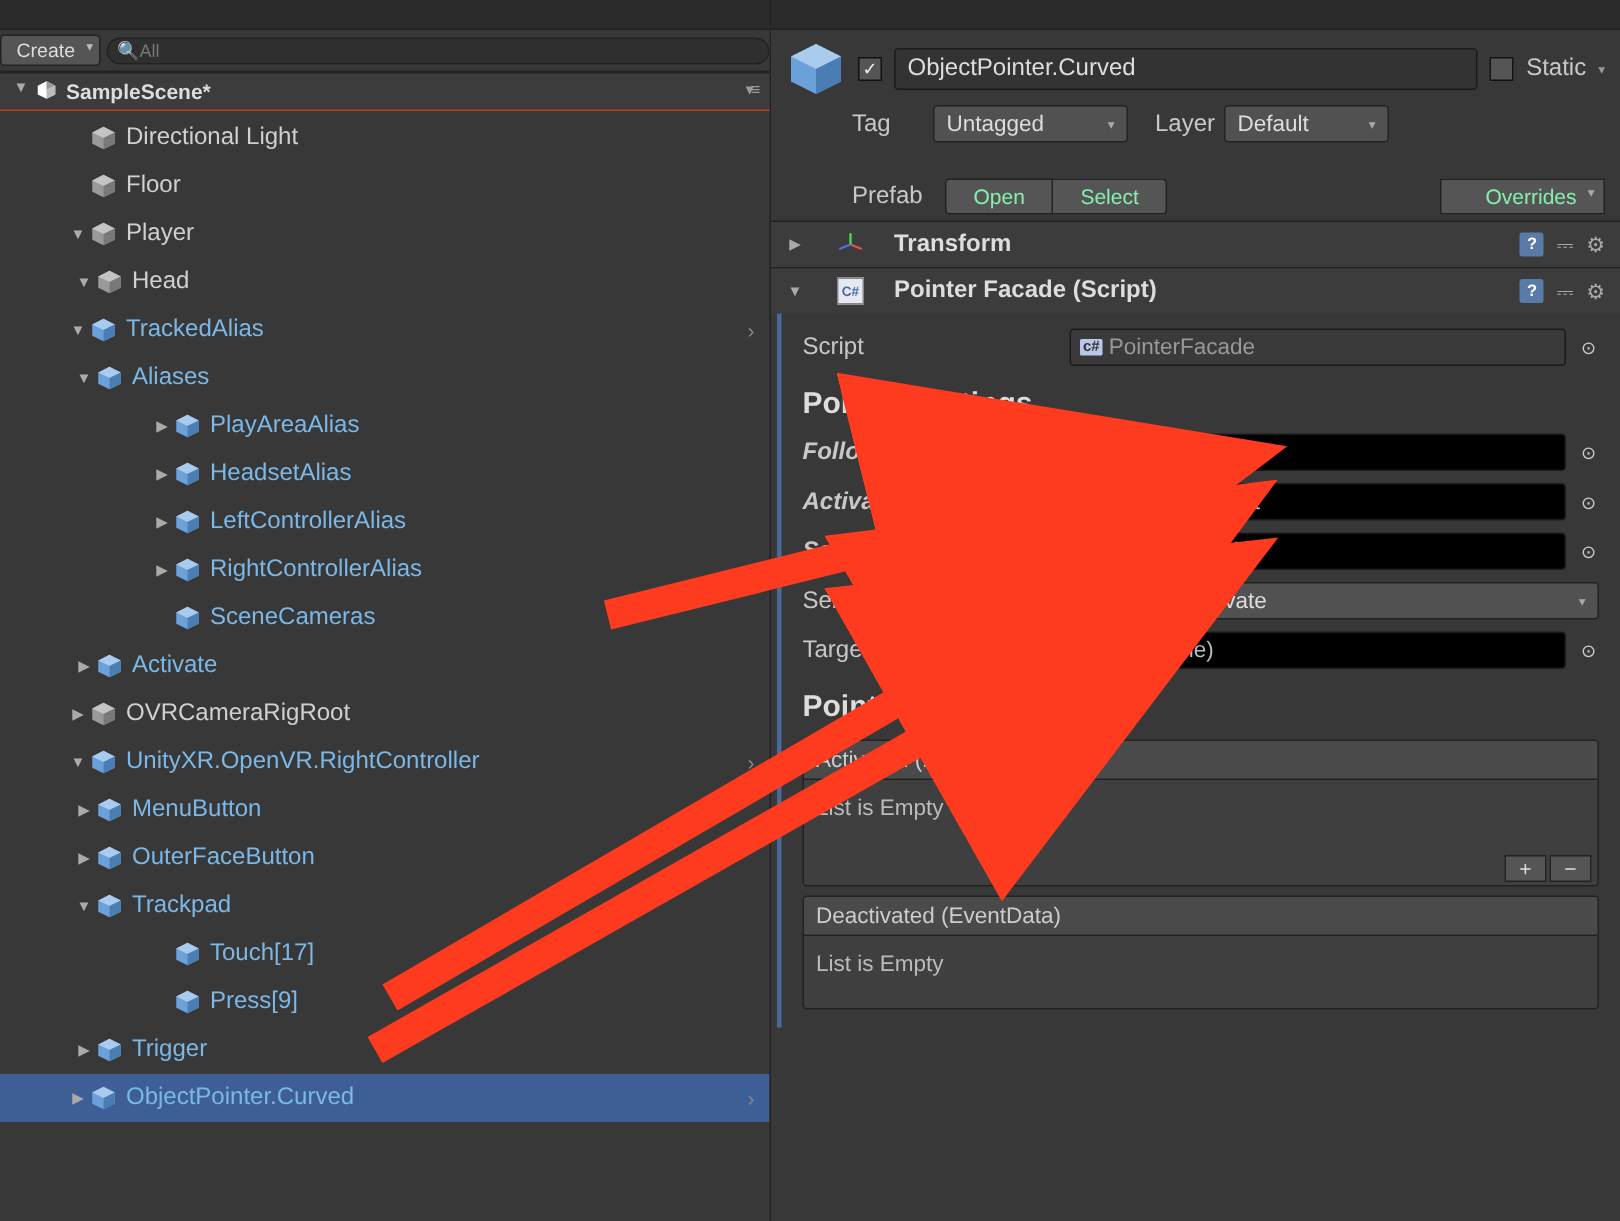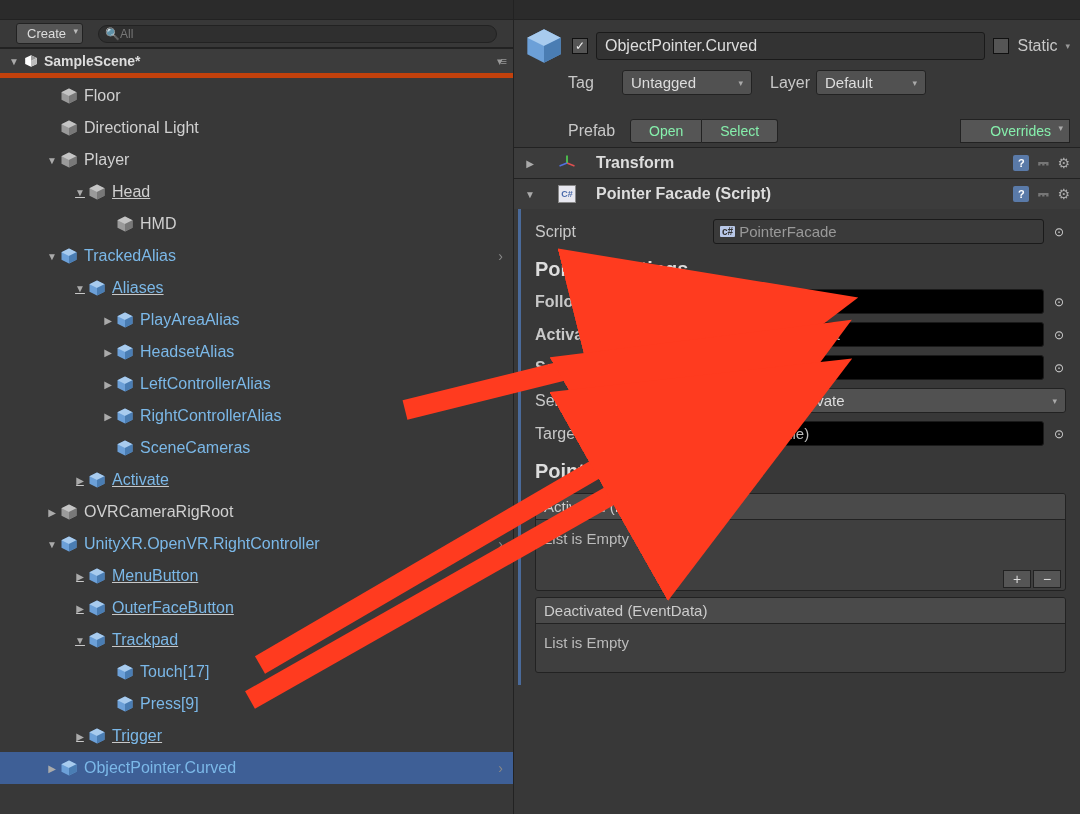--- a/index.html
+++ b/index.html
@@ -1,43 +1,43 @@
 <!DOCTYPE html>
 <html><head>
 <meta charset="utf-8">
 <style>
   * { margin: 0; padding: 0; box-sizing: border-box; font-family: Arial, Helvetica, sans-serif; }
   body { background: #1e1e1e; color: #c8c8c8; font-size: 14px; width: 1080px; height: 814px; overflow: hidden; position: relative; }
   .main { display: flex; width: 100%; height: 100%; }
   .left-panel { width: 514px; background: #383838; border-right: 1px solid #222; display: flex; flex-direction: column; }
   .right-panel { flex: 1; background: #383838; display: flex; flex-direction: column; }
   .tab-frag { height: 20px; background: #2b2b2b; border-bottom: 1px solid #222; display: flex; align-items: center; padding: 0 8px; color: #888; }
-  .toolbar { height: 28px; display: flex; align-items: center; padding: 4px 16px; gap: 15px; background: #383838; border-bottom: 1px solid #222; }
+  .toolbar { height: 28px; display: flex; align-items: center; padding: 4px 0; gap: 4px; background: #383838; border-bottom: 1px solid #222; }
   .create-btn { background: #555; border: 1px solid #222; border-radius: 3px; padding: 2px 16px 2px 10px; color: #ddd; font-size: 13px; position: relative; }
   .create-btn::after { content: '▾'; position: absolute; right: 4px; font-size: 9px; color: #bbb; }
   .search-field { flex: 1; background: #2f2f2f; border: 1px solid #222; border-radius: 10px; height: 18px; display: flex; align-items: center; padding: 0 6px; font-size: 12px; color: #777; }
   .hierarchy { flex: 1; padding-top: 4px; overflow: hidden; }
-  .scene-header { display: flex; align-items: center; padding: 4px 8px; background: #3c3c3c; border-top: 1px solid #222; border-bottom: 5px solid #c2410c; }
+  .scene-header { display: flex; align-items: flex-start; padding: 4px 8px; background: #3c3c3c; border-top: 1px solid #222; border-bottom: 1px solid #c2410c; }
   .foldout { width: 12px; font-size: 10px; color: #aaa; margin-right: 2px; text-align: center; user-select: none; }
   .foldout.open::before { content: '▼'; }
   .foldout.closed::before { content: '▶'; }
   .foldout.none::before { content: ''; }
   .unity-logo { width: 18px; height: 14px; margin-right: 4px; }
   .scene-title { font-weight: bold; color: #ddd; flex: 1; }
   .panel-menu { font-size: 11px; color: #999; margin-left: auto; letter-spacing: -2px; }
   .tree { padding: 2px 0; }
   .tree-row { display: flex; align-items: center; height: 32px; padding-left: 0; position: relative; }
   .tree-row.selected { background: #3e5f96; }
   .cube-icon { width: 18px; height: 18px; margin-right: 6px; display:inline-block; }
   .cube-icon svg { width: 18px; height: 18px; }
   .tree-label { color: #d0d0d0; font-size: 16px; }
   .tree-label.prefab { color: #7bb8e8; }
   .row-arrow { margin-left: auto; margin-right: 10px; color: #888; font-size: 14px; }
   .indent-1 { padding-left: 46px; }
-  .indent-2 { padding-left: 74px; text-decoration: underline; }
+  .indent-2 { padding-left: 50px; }
   .indent-3 { padding-left: 102px; }
   
   .insp-toolbar { height: 20px; background: #2b2b2b; border-bottom: 1px solid #222; }
   .insp-header { padding: 6px 10px 4px 10px; display: flex; flex-direction: column; gap: 4px; }
   .insp-row { display: flex; align-items: center; gap: 8px; }
   .big-cube { width: 40px; height: 40px; }
   .checkbox { width: 16px; height: 16px; border: 1px solid #111; background: #555; display: inline-flex; align-items: center; justify-content: center; font-size: 12px; color: #eee; }
   .name-field { flex: 1; background: #333; border: 1px solid #1a1a1a; border-radius: 3px; padding: 4px 8px; color: #ddd; font-size: 16px; }
   .static-label { color: #c8c8c8; font-size: 16px; }
   .tiny-drop { font-size: 9px; color: #999; }
@@ -57,21 +57,21 @@
   .component { border-top: 1px solid #222; }
   .comp-header { display: flex; align-items: center; padding: 6px 10px; gap: 20px; background: #3c3c3c; }
   .comp-title { font-weight: bold; color: #ddd; font-size: 16px; flex: 1; }
   .comp-icons { display: flex; gap: 6px; align-items: center; }
   .help-icon { width:16px; height:16px; background:#5a7aa8; border-radius:2px; color:#fff; font-size:11px; display:inline-flex; align-items:center;justify-content:center; font-weight:bold;}
   .preset-icon { width:16px;height:16px; display:inline-flex; align-items:center;justify-content:center; color:#aaa;}
   .gear-icon { color:#aaa; font-size:14px;}
   .comp-body { padding: 6px 14px; background: #383838; border-left: 3px solid #4a6a9a; margin-left:4px; }
   .prop-row { display: flex; align-items: center; padding: 4px 0; gap: 8px; }
   .prop-label { width: 170px; color: #c8c8c8; font-size: 16px; }
-  .prop-label.bold { font-weight: bold; }
+  .prop-label.bold { font-weight: bold; font-style: italic; }
   .prop-field { flex: 1; background: #000000; border: 1px solid #1a1a1a; border-radius: 3px; padding: 3px 6px; color: #bbb; font-size: 15px; display:flex; align-items:center; gap:4px; overflow:hidden; }
   .prop-field.ro { background:#3a3a3a; color:#999;}
   .target-dot { width: 14px; text-align:center; color:#ccc; font-size:12px;}
   .mini-icon { width:14px;height:14px; display:inline-block;}
   .cs-badge { background:#b9c8e8; color:#333; font-size:10px; padding:0 2px; border-radius:1px; font-weight:bold;}
   .enum-dropdown { flex: 1; }
   .section-title { font-weight:bold; color:#ddd; font-size:20px; padding: 10px 0 4px 0;}
   .event-box { background:#3f3f3f; border:1px solid #222; border-radius:3px; margin: 6px 0; overflow:hidden;}
   .event-header { background:#4a4a4a; padding:4px 8px; border-bottom:1px solid #222; color:#ccc; font-size:15px;}
   .event-body { padding:10px 8px; color:#bbb; font-size:15px; min-height:48px;}
@@ -107,57 +107,48 @@
       <span class="panel-menu">▾≡</span>
     </div>
     <div class="tree hierarchy" id="tree">
         <div class="tree-row indent-1">
           <span class="foldout none"></span>
           <span class="cube-icon"><svg viewBox="0 0 24 24">
               <polygon points="12,2 22,7 22,17 12,22 2,17 2,7" fill="#9a9a9a"></polygon>
               <polygon points="12,2 22,7 12,12 2,7" fill="#c4c4c4"></polygon>
               <polygon points="12,12 22,7 22,17 12,22" fill="#787878"></polygon>
             </svg></span>
-          <span class="tree-label">Floor</span>
+          <span class="tree-label">Directional Light</span>
         </div>
         <div class="tree-row indent-1">
           <span class="foldout none"></span>
           <span class="cube-icon"><svg viewBox="0 0 24 24">
               <polygon points="12,2 22,7 22,17 12,22 2,17 2,7" fill="#9a9a9a"></polygon>
               <polygon points="12,2 22,7 12,12 2,7" fill="#c4c4c4"></polygon>
               <polygon points="12,12 22,7 22,17 12,22" fill="#787878"></polygon>
             </svg></span>
-          <span class="tree-label">Directional Light</span>
+          <span class="tree-label">Floor</span>
         </div>
         <div class="tree-row indent-1">
           <span class="foldout open"></span>
           <span class="cube-icon"><svg viewBox="0 0 24 24">
               <polygon points="12,2 22,7 22,17 12,22 2,17 2,7" fill="#9a9a9a"></polygon>
               <polygon points="12,2 22,7 12,12 2,7" fill="#c4c4c4"></polygon>
               <polygon points="12,12 22,7 22,17 12,22" fill="#787878"></polygon>
             </svg></span>
           <span class="tree-label">Player</span>
         </div>
         <div class="tree-row indent-2">
           <span class="foldout open"></span>
           <span class="cube-icon"><svg viewBox="0 0 24 24">
               <polygon points="12,2 22,7 22,17 12,22 2,17 2,7" fill="#9a9a9a"></polygon>
               <polygon points="12,2 22,7 12,12 2,7" fill="#c4c4c4"></polygon>
               <polygon points="12,12 22,7 22,17 12,22" fill="#787878"></polygon>
             </svg></span>
           <span class="tree-label">Head</span>
-        </div>
-        <div class="tree-row indent-3">
-          <span class="foldout none"></span>
-          <span class="cube-icon"><svg viewBox="0 0 24 24">
-              <polygon points="12,2 22,7 22,17 12,22 2,17 2,7" fill="#9a9a9a"></polygon>
-              <polygon points="12,2 22,7 12,12 2,7" fill="#c4c4c4"></polygon>
-              <polygon points="12,12 22,7 22,17 12,22" fill="#787878"></polygon>
-            </svg></span>
-          <span class="tree-label">HMD</span>
         </div>
         <div class="tree-row indent-1">
           <span class="foldout open"></span>
           <span class="cube-icon"><svg viewBox="0 0 24 24">
               <polygon points="12,2 22,7 22,17 12,22 2,17 2,7" fill="#6ca0d8"></polygon>
               <polygon points="12,2 22,7 12,12 2,7" fill="#a8cbee"></polygon>
               <polygon points="12,12 22,7 22,17 12,22" fill="#4a7db3"></polygon>
             </svg></span>
           <span class="tree-label prefab">TrackedAlias</span>
           <span class="row-arrow">›</span>

